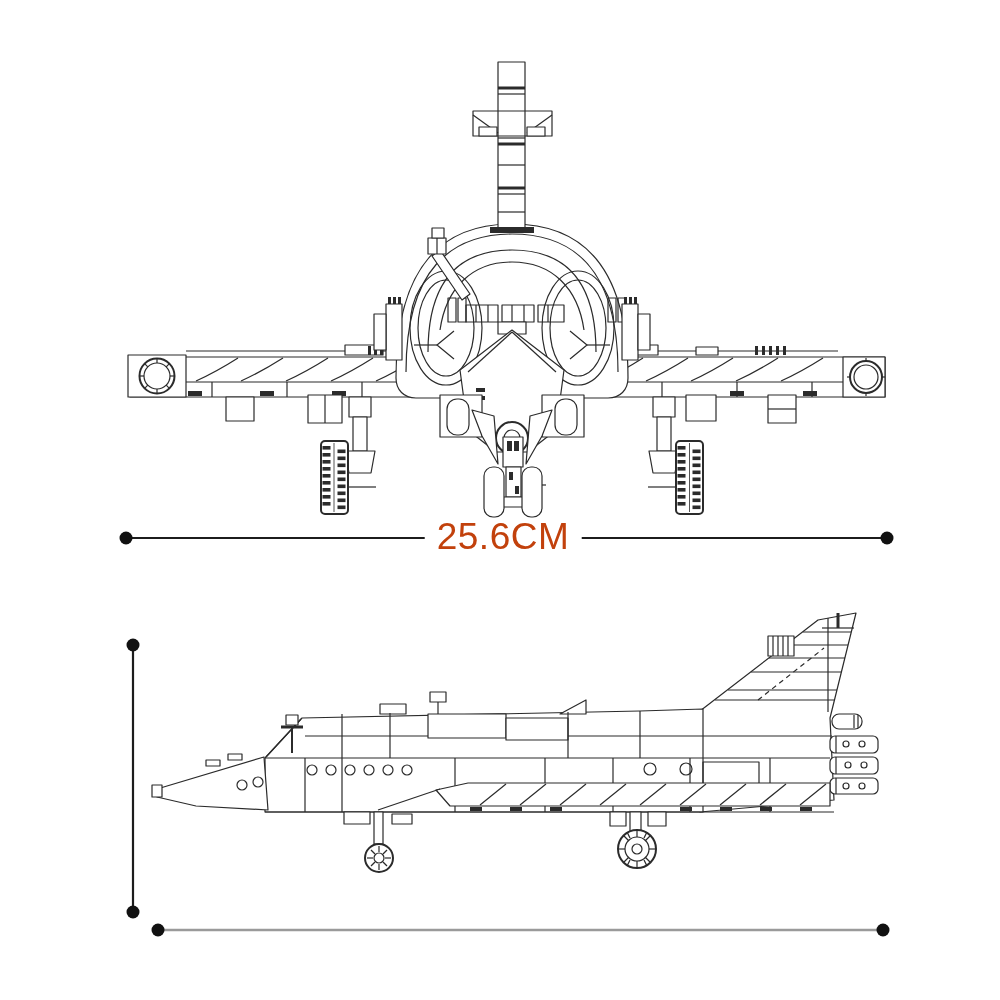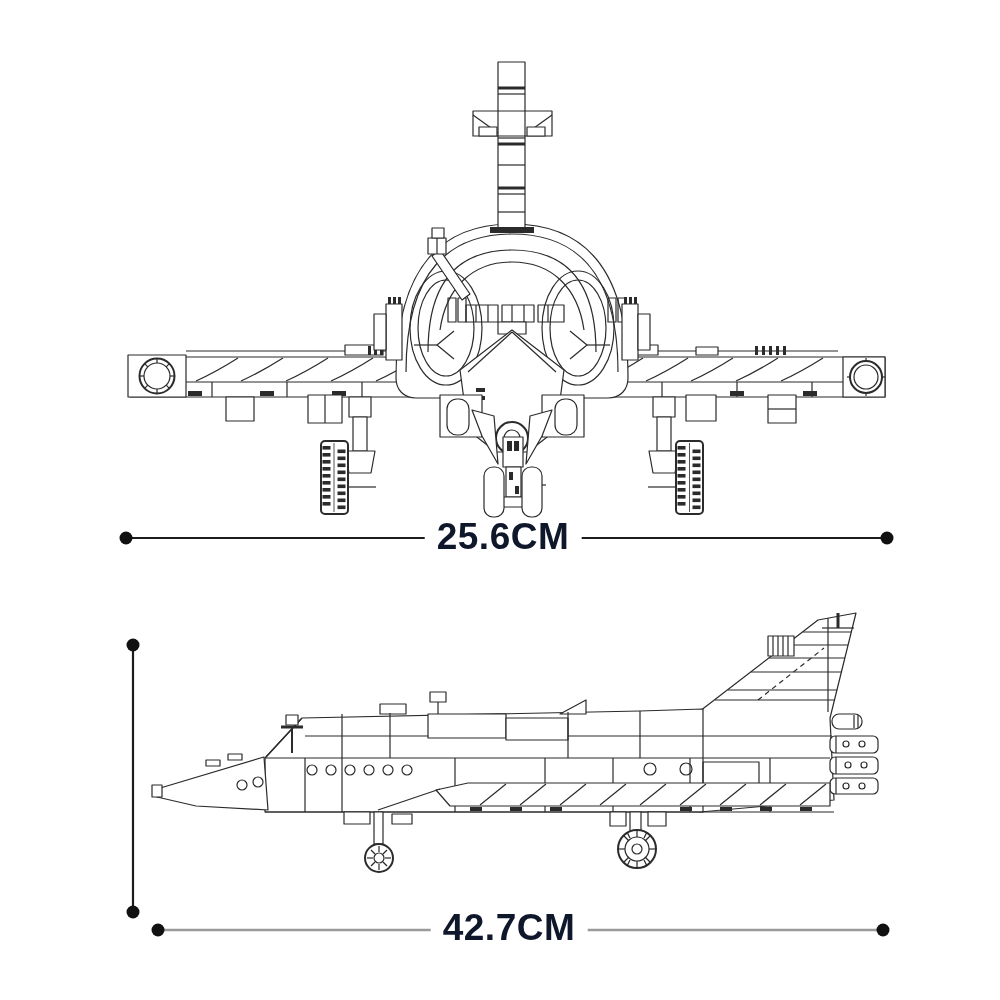--- a/index.html
+++ b/index.html
@@ -8,21 +8,21 @@
   svg{position:absolute;left:0;top:0;}
   svg *{vector-effect:non-scaling-stroke;}
   .ln{stroke:#2b2b2b;stroke-width:1.2;fill:none;stroke-linejoin:round;}
   .w{fill:#ffffff;}
   .d{fill:#2b2b2b;stroke:none;}
   .t2{stroke-width:2;}
   .t3{stroke-width:3;}
   .thin{stroke-width:.8;}
   .dim-label{
     position:absolute;transform:translate(-50%,-54%);
-    font-weight:700;font-size:37px;letter-spacing:.5px;color:#0f172a;
+    font-weight:400;font-size:37px;letter-spacing:.5px;color:#c2410c;
     background:#ffffff;padding:0 12px;white-space:nowrap;line-height:1;
   }
   #width-label{left:503px;top:538px;}
   #height-label{left:150px;top:847px;}
   #length-label{left:509px;top:929px;}
 </style>
 </head>
 <body>
 
 <div class="canvas">
@@ -410,14 +410,13 @@
     </g>
     <g>
       <line x1="158" y1="930" x2="883" y2="930" stroke="#9a9a9a" stroke-width="2.4"></line>
       <circle cx="158" cy="930" r="6.5" fill="#111111"></circle>
       <circle cx="883" cy="930" r="6.5" fill="#111111"></circle>
     </g>
   </g>
 </svg>
 
   <span id="width-label" class="dim-label">25.6CM</span>
-  <span id="length-label" class="dim-label">42.7CM</span>
 </div>
 
 </body></html>

